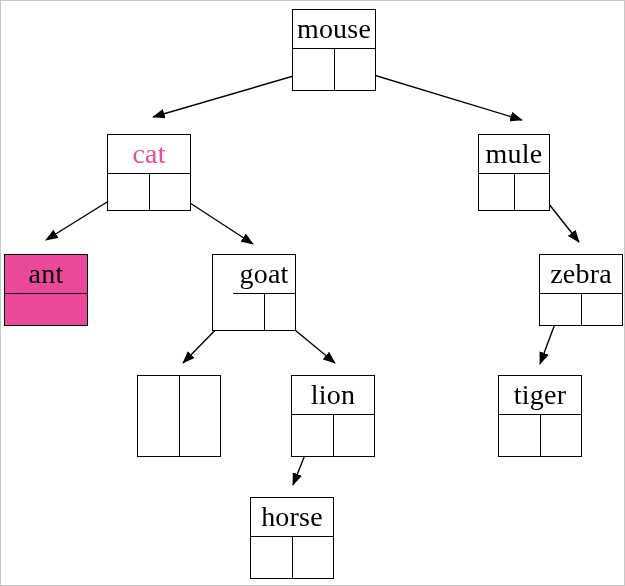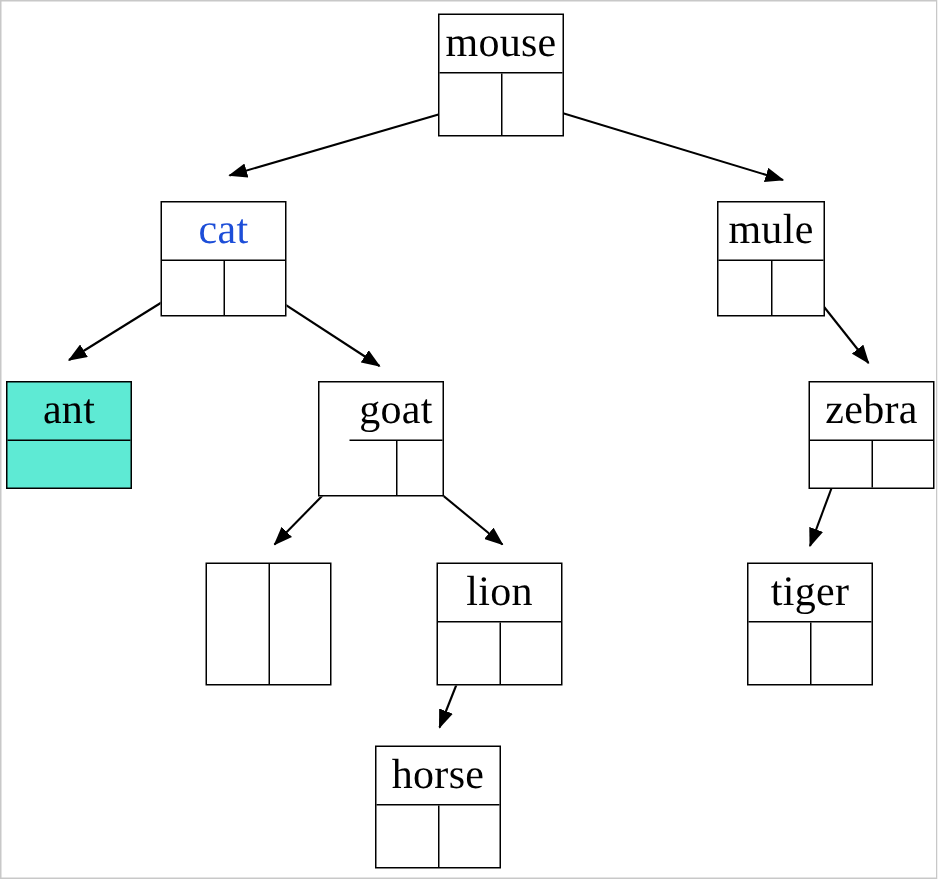--- a/index.html
+++ b/index.html
@@ -88,34 +88,34 @@
 
   <div id="nodes-layer">
       <div class="node" style="left: 291px; top: 8px; width: 84px; height: 82px; border-color: rgb(0, 0, 0); background: rgb(255, 255, 255);">
         <div class="node-label" style="color: rgb(0, 0, 0); border-bottom-color: rgb(0, 0, 0);">mouse</div>
         <div class="node-pointers">
           <div class="ptr-cell left" style="border-right-color: rgb(0, 0, 0);"></div>
           <div class="ptr-cell right"></div>
         </div>
       </div>
       <div class="node" style="left: 106px; top: 133px; width: 84px; height: 77px; border-color: rgb(0, 0, 0); background: rgb(255, 255, 255);">
-        <div class="node-label" style="color: #1d4ed8; border-bottom-color: rgb(0, 0, 0);">cat</div>
+        <div class="node-label" style="color: #ec4899; border-bottom-color: rgb(0, 0, 0);">cat</div>
         <div class="node-pointers">
           <div class="ptr-cell left" style="border-right-color: rgb(0, 0, 0);"></div>
           <div class="ptr-cell right"></div>
         </div>
       </div>
       <div class="node" style="left: 477px; top: 133px; width: 72px; height: 77px; border-color: rgb(0, 0, 0); background: rgb(255, 255, 255);">
         <div class="node-label" style="color: rgb(0, 0, 0); border-bottom-color: rgb(0, 0, 0);">mule</div>
         <div class="node-pointers">
           <div class="ptr-cell left" style="border-right-color: rgb(0, 0, 0);"></div>
           <div class="ptr-cell right"></div>
         </div>
       </div>
-      <div class="node" style="left: 3px; top: 253px; width: 84px; height: 72px; border-color: rgb(0, 0, 0); background: #5eead4; gap: 46px;">
+      <div class="node" style="left: 3px; top: 253px; width: 84px; height: 72px; border-color: rgb(0, 0, 0); background: #ec4899; gap: 46px;">
         <div class="node-label" style="color: rgb(0, 0, 0); border-bottom-color: rgb(0, 0, 0);">ant</div>
         <div class="node-pointers">
           <div class="ptr-cell left" style="border-right-color: rgb(0, 0, 0);"></div>
           <div class="ptr-cell right"></div>
         </div>
       </div>
       <div class="node" style="left: 211px; top: 253px; width: 84px; height: 77px; border-color: rgb(0, 0, 0); background: rgb(255, 255, 255); padding-left: 20px;">
         <div class="node-label" style="color: rgb(0, 0, 0); border-bottom-color: rgb(0, 0, 0);">goat</div>
         <div class="node-pointers">
           <div class="ptr-cell left" style="border-right-color: rgb(0, 0, 0);"></div>

